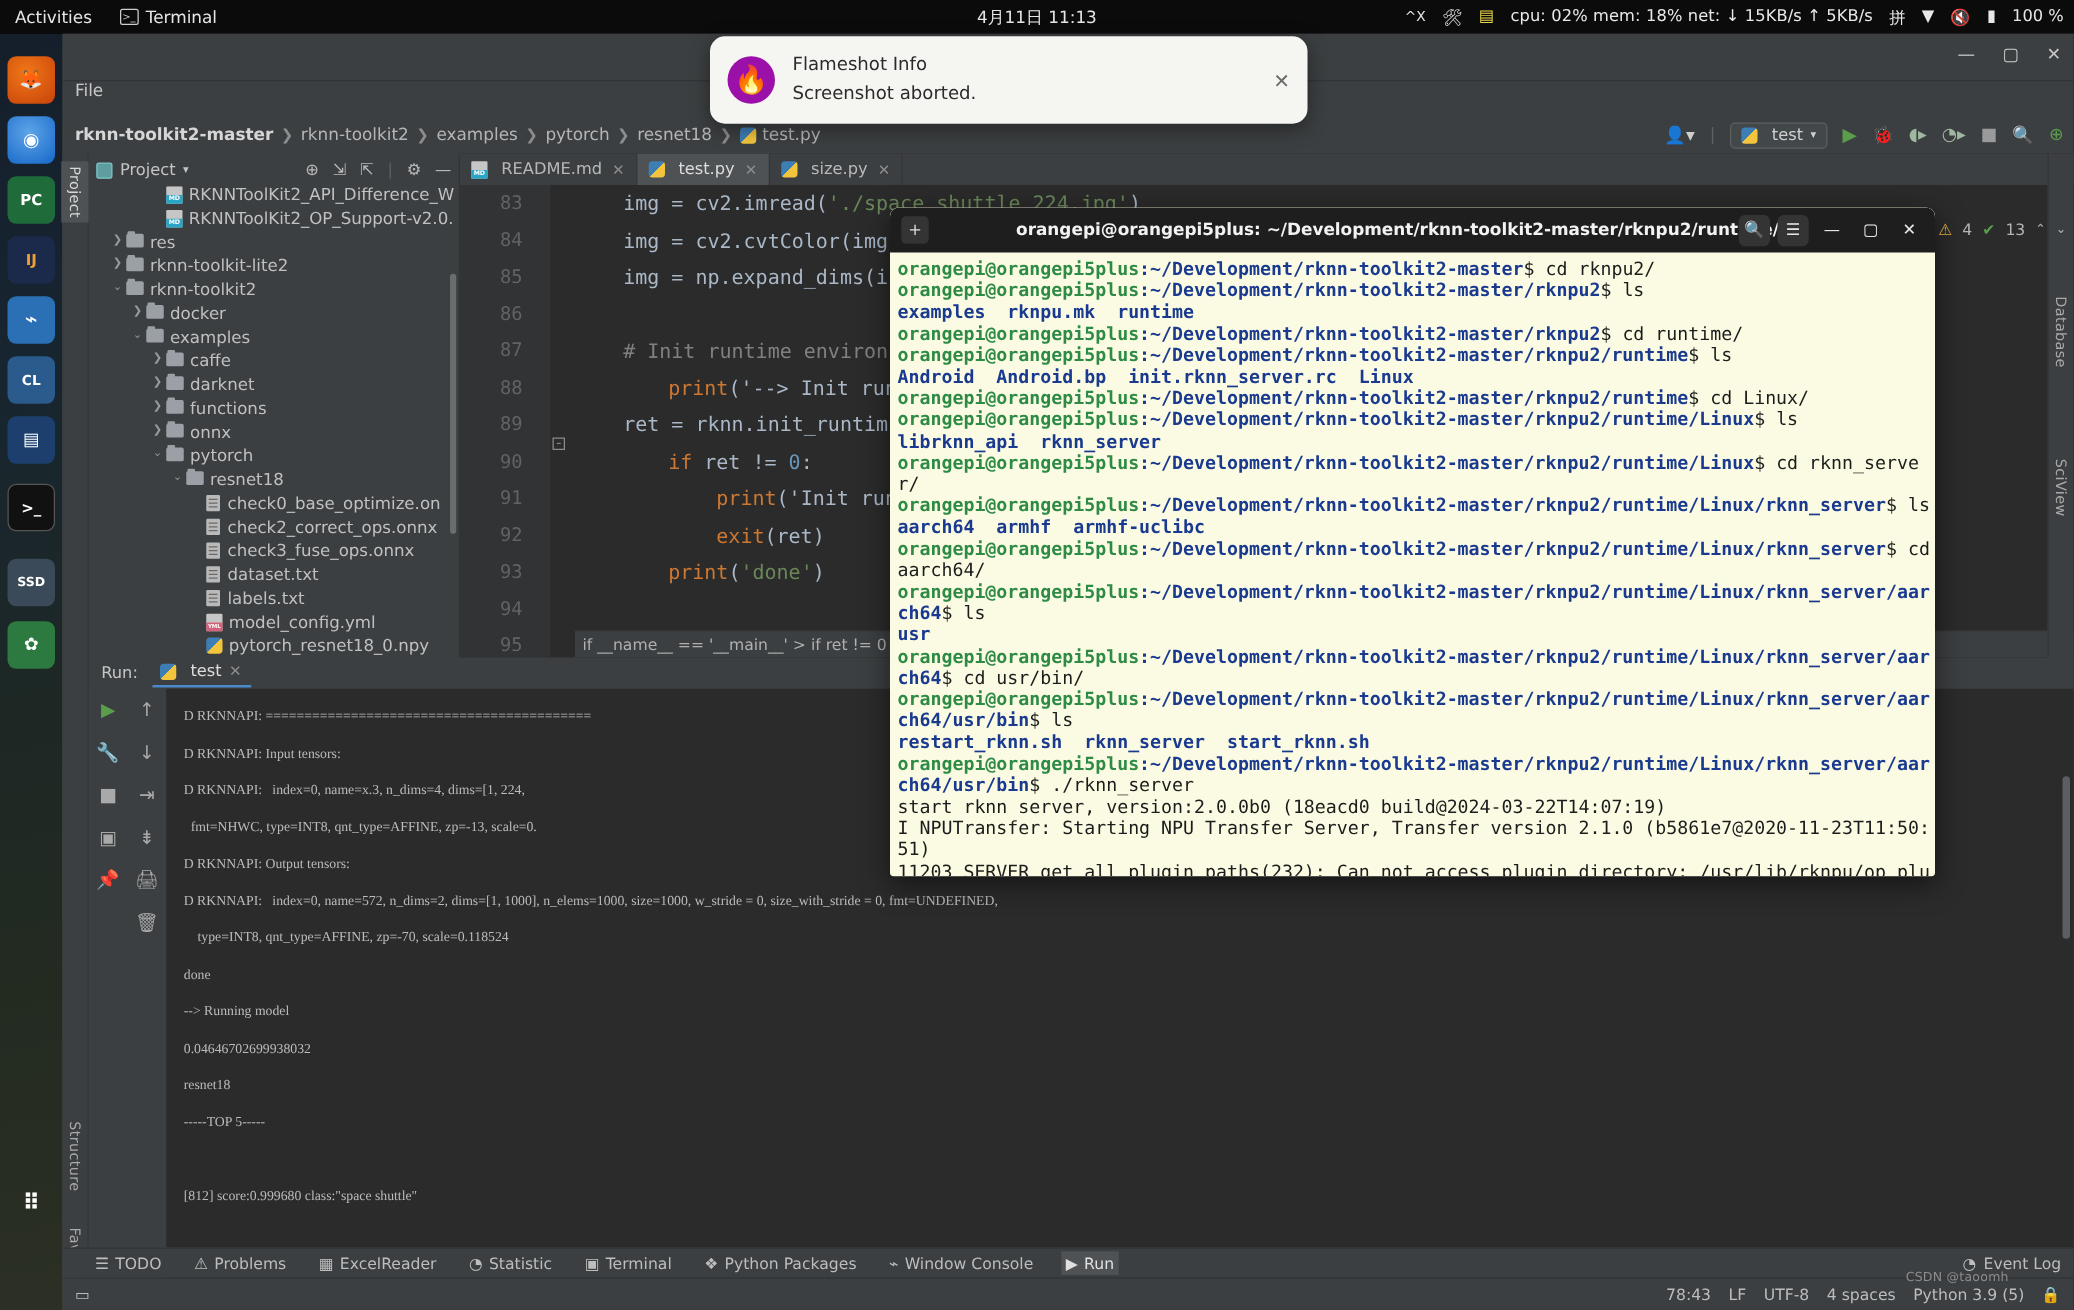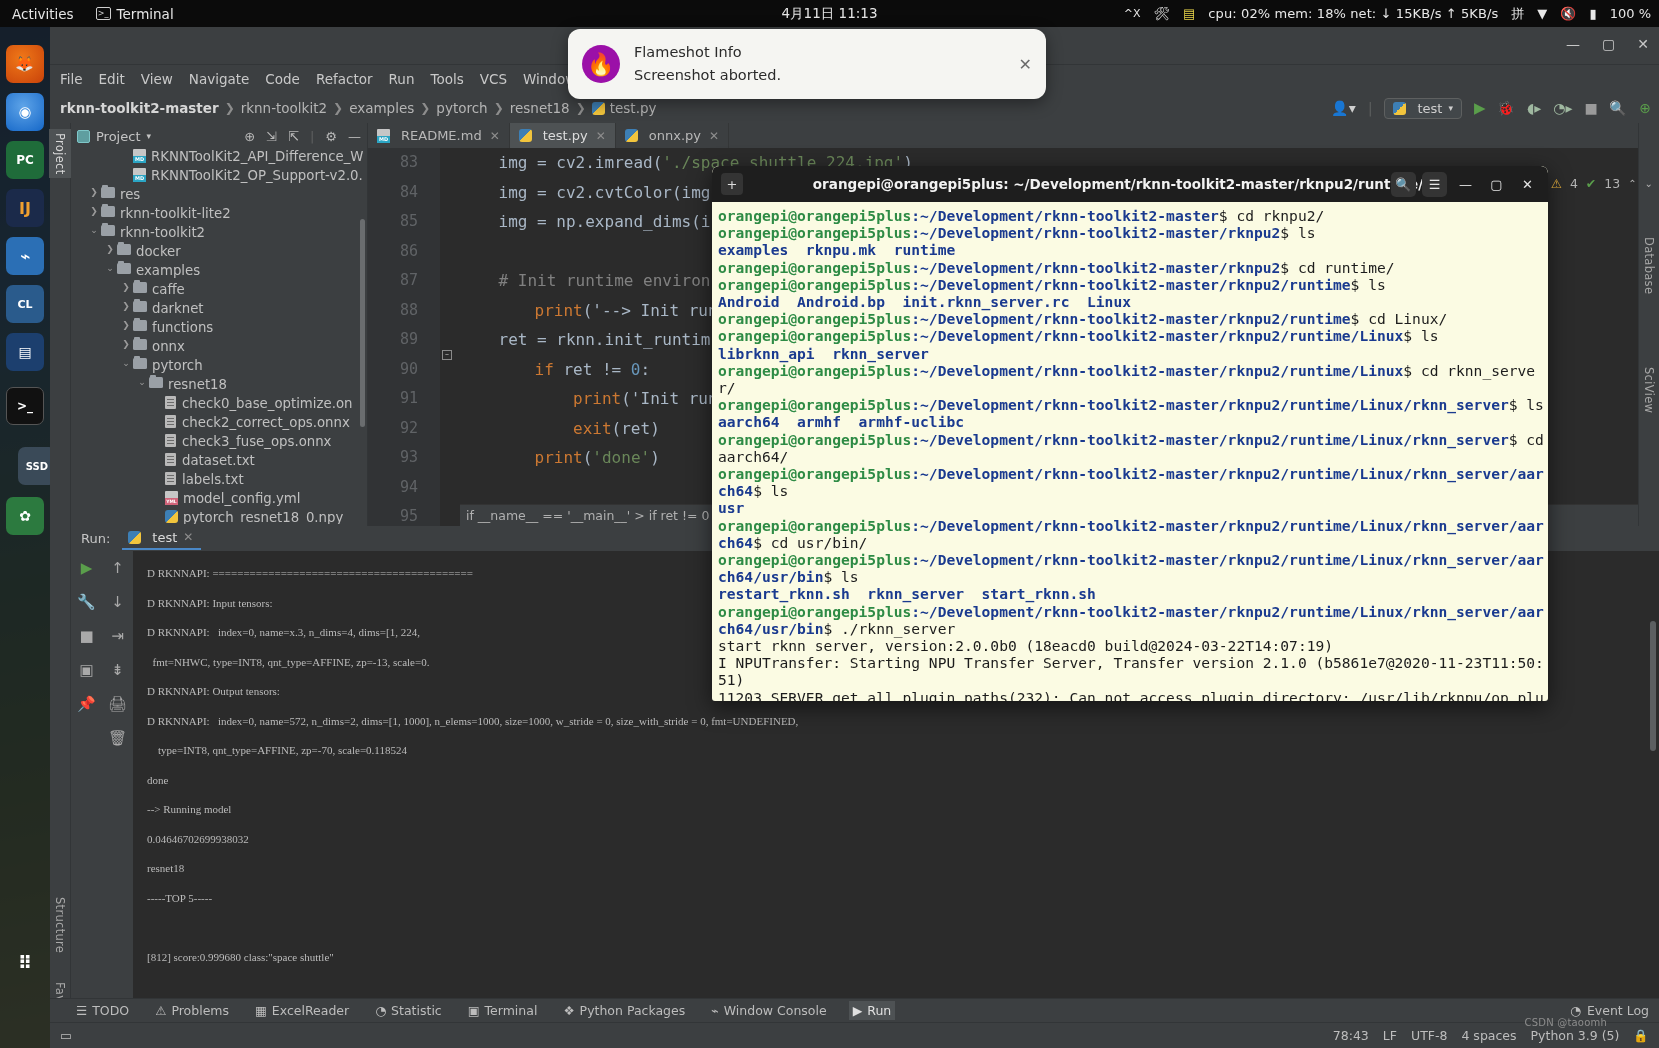--- a/index.html
+++ b/index.html
@@ -51,22 +51,22 @@
   .ide {
     position: absolute; left: 50px; top: 27px; width: 1609px; height: 1021px;
     background: #3c3f41; color: #bbbbbb;
   }
   .ide-titlebar {
     position: relative; height: 38px; background: #3c3f41; border-bottom: 1px solid #323537;
   }
   .win-btns { position: absolute; right: 10px; top: 9px; display: flex; gap: 22px; color: #c8c8c8; font-size: 14px; }
 
   .menubar {
-    display: flex; align-items: center; height: 28px; padding-left: 10px;
-    font-size: 13.5px; color: #c9c9c9; gap: 16px; background: #3c3f41;
+    display: flex; align-items: flex-start; height: 28px; padding-left: 10px;
+    font-size: 13.5px; color: #c9c9c9; gap: 16px; background: #3c3f41; flex-direction: column;
   }
   .menubar span { cursor: default; }
 
   .navbar {
     position: relative; display: flex; align-items: center; height: 30px;
     padding-left: 10px; font-size: 13.5px; color: #b5b5b5; background: #3c3f41;
   }
   .crumb { display: flex; align-items: center; gap: 5px; }
   .crumb-sep { color: #8d8d8d; margin: 0 6px; font-size: 12px; }
   .crumb.bold { font-weight: bold; color: #d6d6d6; }
@@ -295,26 +295,26 @@
 </head>
 <body>
 
 <div class="screen">
 
   <div class="desktop-bg"></div>
   <div class="dock">
     <div class="dock-icon" style="top:18px;background:radial-gradient(circle at 40% 35%,#f07818,#c8420a);">🦊</div>
     <div class="dock-icon" style="top:66px;background:radial-gradient(circle at 45% 35%,#5ea4e8,#1567c8);">◉</div>
     <div class="dock-icon" style="top:114px;background:#1f6c3a;font-size:12px;">PC</div>
-    <div class="dock-icon" style="top:162px;background:#1b2a4a;font-size:16px;color:#f0a030;">IJ</div>
+    <div class="dock-icon" style="top:162px;background:#1b2a4a;font-size:12px;color:#f0a030;">IJ</div>
     <div class="dock-icon" style="top:210px;background:#2b6fb5;font-size:17px;">⌁</div>
     <div class="dock-icon" style="top:258px;background:#2a5b8c;font-size:11px;">CL</div>
     <div class="dock-icon" style="top:306px;background:#1c3f6e;font-size:14px;">▤</div>
     <div class="dock-icon" style="top:360px;background:#111;border:1px solid #555;font-size:12px;">&gt;_</div>
-    <div class="dock-icon" style="top:420px;background:#3a4a58;font-size:10px;margin-left:12px;">SSD</div>
+    <div class="dock-icon" style="top:420px;background:#3a4a58;font-size:10px;">SSD</div>
     <div class="dock-icon" style="top:470px;background:#2c7a3f;font-size:14px;">✿</div>
     <div class="dock-icon" style="top:916px;background:transparent;font-size:18px;">⠿</div>
   </div>
 
   <div class="topbar">
     <div class="tb-left">
       <div class="tb-item">
         <span>Activities</span>
       </div>
       <div class="tb-item">
@@ -528,21 +528,21 @@
               <span>README.md</span>
               <span class="x">✕</span>
             </div>
             <div class="etab active">
               <span class="py-ico"></span>
               <span>test.py</span>
               <span class="x">✕</span>
             </div>
             <div class="etab">
               <span class="py-ico"></span>
-              <span>onnx.py</span>
+              <span>size.py</span>
               <span class="x">✕</span>
             </div>
           </div>
         <div class="code-wrap">
           <div class="gutter" id="gutter">
               <div>83</div>
               <div>84</div>
               <div>85</div>
               <div>86</div>
               <div>87</div>

